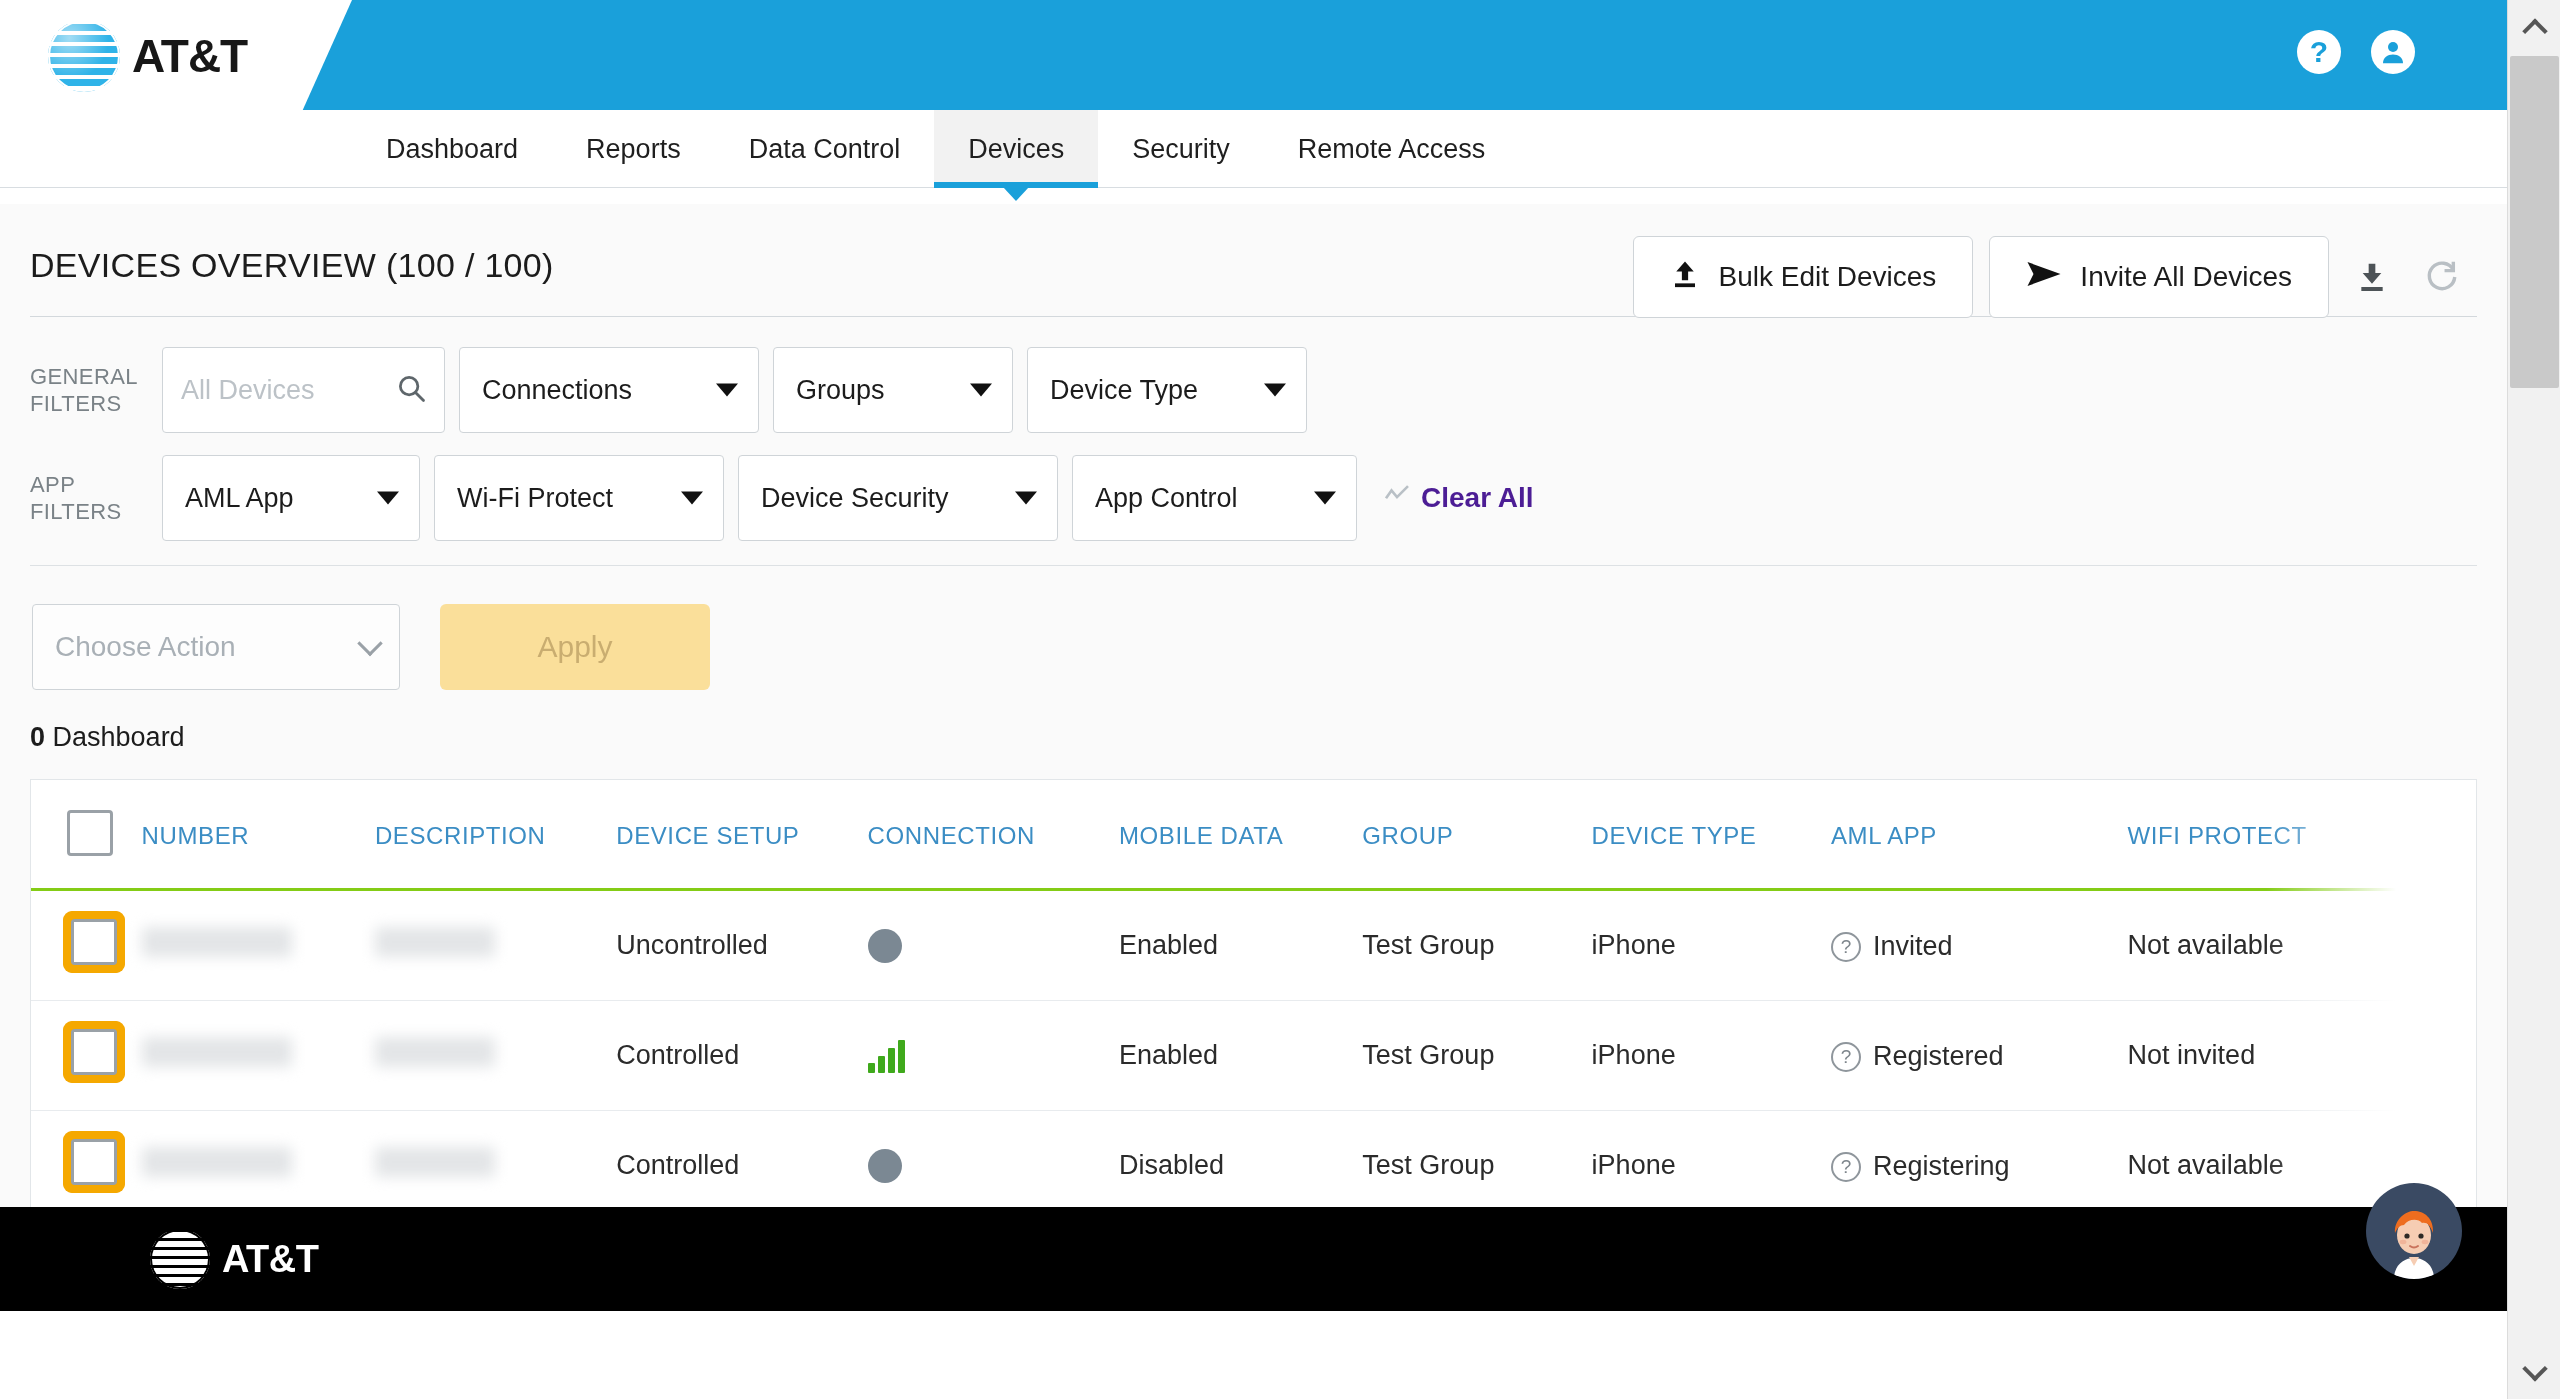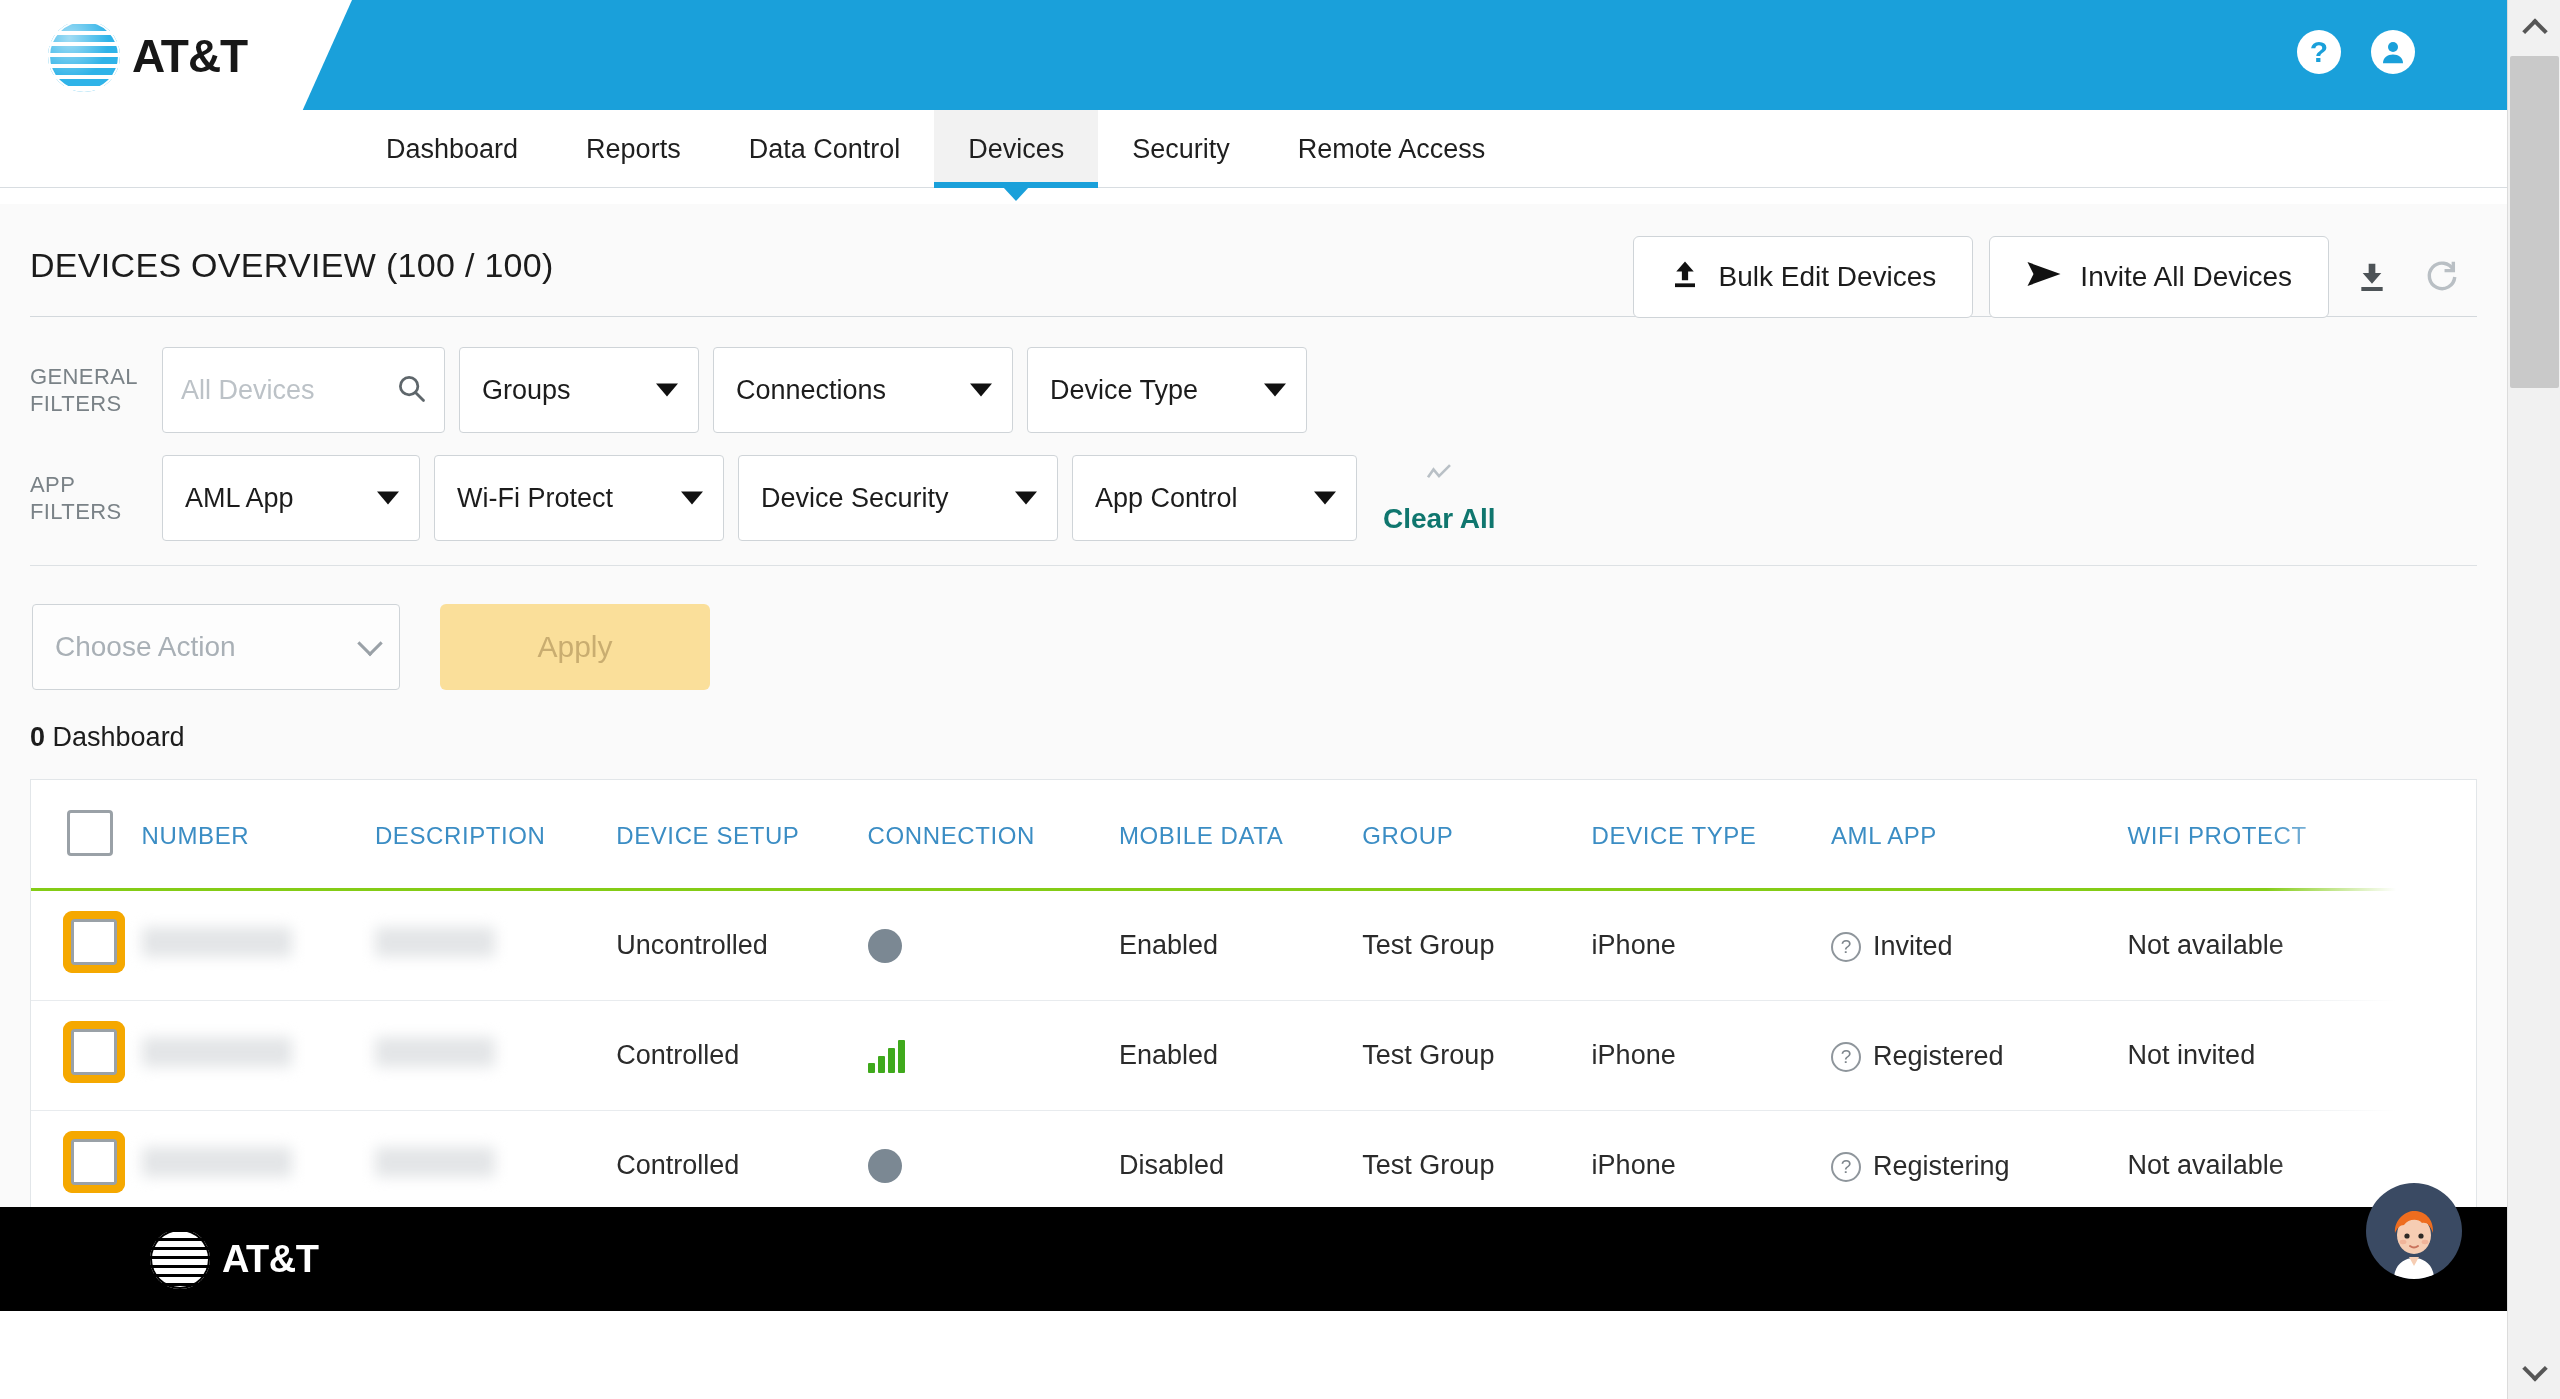--- a/index.html
+++ b/index.html
@@ -195,22 +195,22 @@
   .sel.w-connections { width: 300px; }
   .sel.w-groups      { width: 240px; }
   .sel.w-devicetype  { width: 280px; }
   .sel.w-aml         { width: 258px; }
   .sel.w-wifi        { width: 290px; }
   .sel.w-devsec      { width: 320px; }
   .sel.w-appctl      { width: 285px; }
 
   .clear-all {
     display: flex; align-items: center; gap: 10px;
-    font-size: 28px; color: #0f766e; font-weight: bold;
-    cursor: pointer; margin-left: 12px; flex-direction: column;
+    font-size: 28px; color: #4c1d95; font-weight: bold;
+    cursor: pointer; margin-left: 12px;
   }
 
   .divider2 { height: 1px; background: #dde1e4; margin: 24px 30px 0 30px; }
 
   
   .action-row {
     display: flex; align-items: center;
     padding: 38px 0 0 32px; gap: 40px;
   }
   .choose-action {
@@ -492,26 +492,26 @@
         </div>
         <div class="search-box">
           <input type="text" placeholder="All Devices" style="">
           <span class="search-ico">
             <svg width="30" height="30" viewBox="0 0 24 24" fill="none" stroke="#5e666b" stroke-width="2.2">
               <circle cx="10.5" cy="10.5" r="7"></circle>
               <line x1="15.6" y1="15.6" x2="22" y2="22" stroke-linecap="round"></line>
             </svg>
           </span>
         </div>
+        <div class="sel w-connections">
+          <span>Connections</span>
+          <span class="caret"></span>
+        </div>
         <div class="sel w-groups">
           <span>Groups</span>
-          <span class="caret"></span>
-        </div>
-        <div class="sel w-connections">
-          <span>Connections</span>
           <span class="caret"></span>
         </div>
         <div class="sel w-devicetype">
           <span>Device Type</span>
           <span class="caret"></span>
         </div>
       </div>
 
       <div class="filter-row">
         <div class="filter-label">

